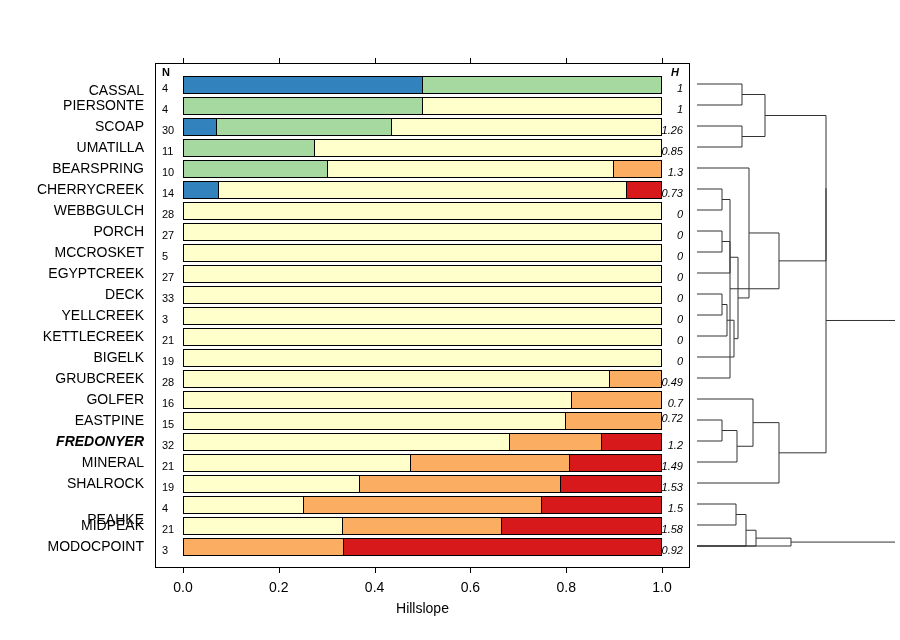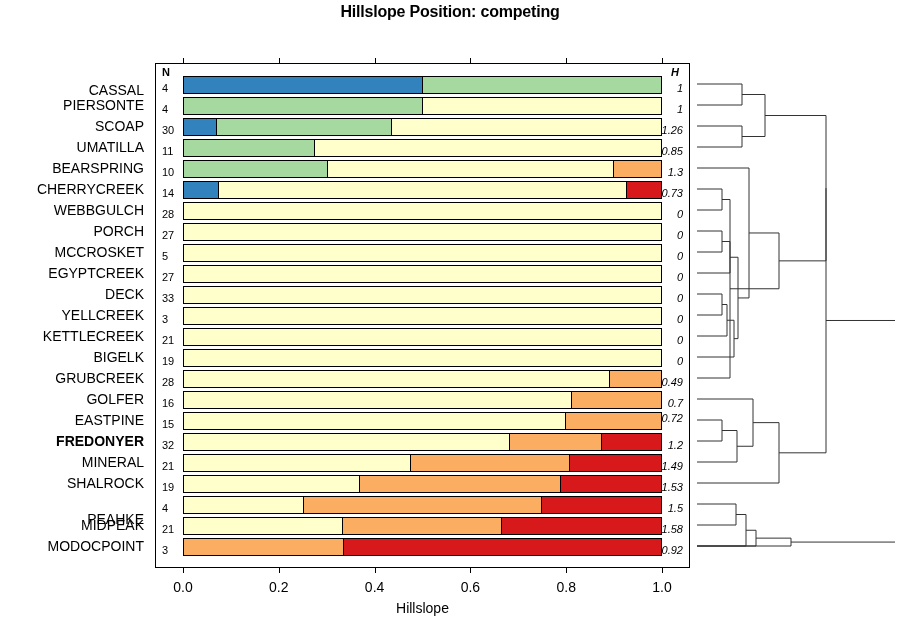--- a/index.html
+++ b/index.html
@@ -173,42 +173,41 @@
     top: 63px;
     width: 205px;
     height: 505px;
   }
 </style>
 </head>
 <body>
 
 <div id="root">
 
-  <div id="chart-title">Hillslope Position: competing</div>
 
 
   <div id="labels-col">
       <div class="ylabel" style="top: 19px;">CASSAL</div>
       <div class="ylabel" style="top: 34px;">PIERSONTE</div>
       <div class="ylabel" style="top: 55px;">SCOAP</div>
       <div class="ylabel" style="top: 76px;">UMATILLA</div>
       <div class="ylabel" style="top: 97px;">BEARSPRING</div>
       <div class="ylabel" style="top: 118px;">CHERRYCREEK</div>
       <div class="ylabel" style="top: 139px;">WEBBGULCH</div>
       <div class="ylabel" style="top: 160px;">PORCH</div>
       <div class="ylabel" style="top: 181px;">MCCROSKET</div>
       <div class="ylabel" style="top: 202px;">EGYPTCREEK</div>
       <div class="ylabel" style="top: 223px;">DECK</div>
       <div class="ylabel" style="top: 244px;">YELLCREEK</div>
       <div class="ylabel" style="top: 265px; padding-left: 32px;">KETTLECREEK</div>
       <div class="ylabel" style="top: 286px;">BIGELK</div>
       <div class="ylabel" style="top: 307px;">GRUBCREEK</div>
       <div class="ylabel" style="top: 328px;">GOLFER</div>
       <div class="ylabel" style="top: 349px;">EASTPINE</div>
-      <div class="ylabel bold" style="top: 370px;">FREDONYER</div>
+      <div class="ylabel bold" style="top: 370px; font-style: italic;">FREDONYER</div>
       <div class="ylabel" style="top: 391px; padding-left: 48px;">MINERAL</div>
       <div class="ylabel" style="top: 412px;">SHALROCK</div>
       <div class="ylabel" style="top: 448px;">PEAHKE</div>
       <div class="ylabel" style="top: 454px;">MIDPEAK</div>
       <div class="ylabel" style="top: 475px;">MODOCPOINT</div>
     </div>
 
   <div id="plot-frame">
     <div id="n-header">N</div>
     <div id="h-header">H</div>

